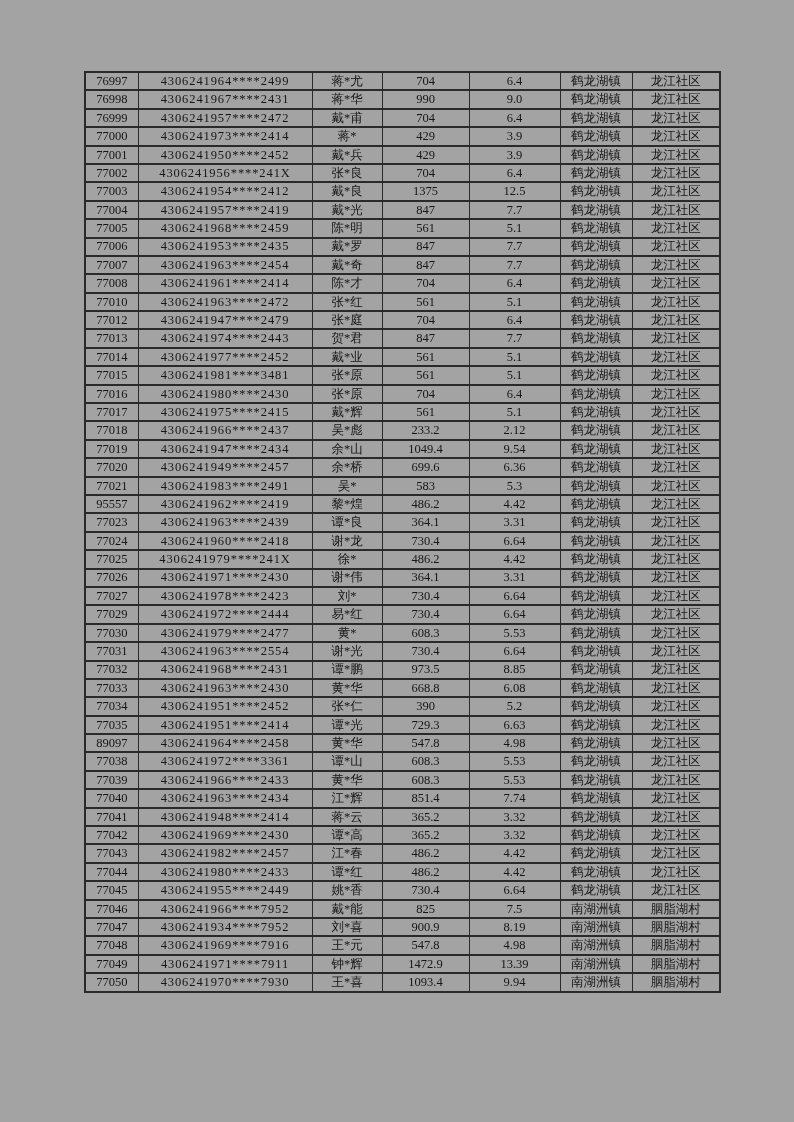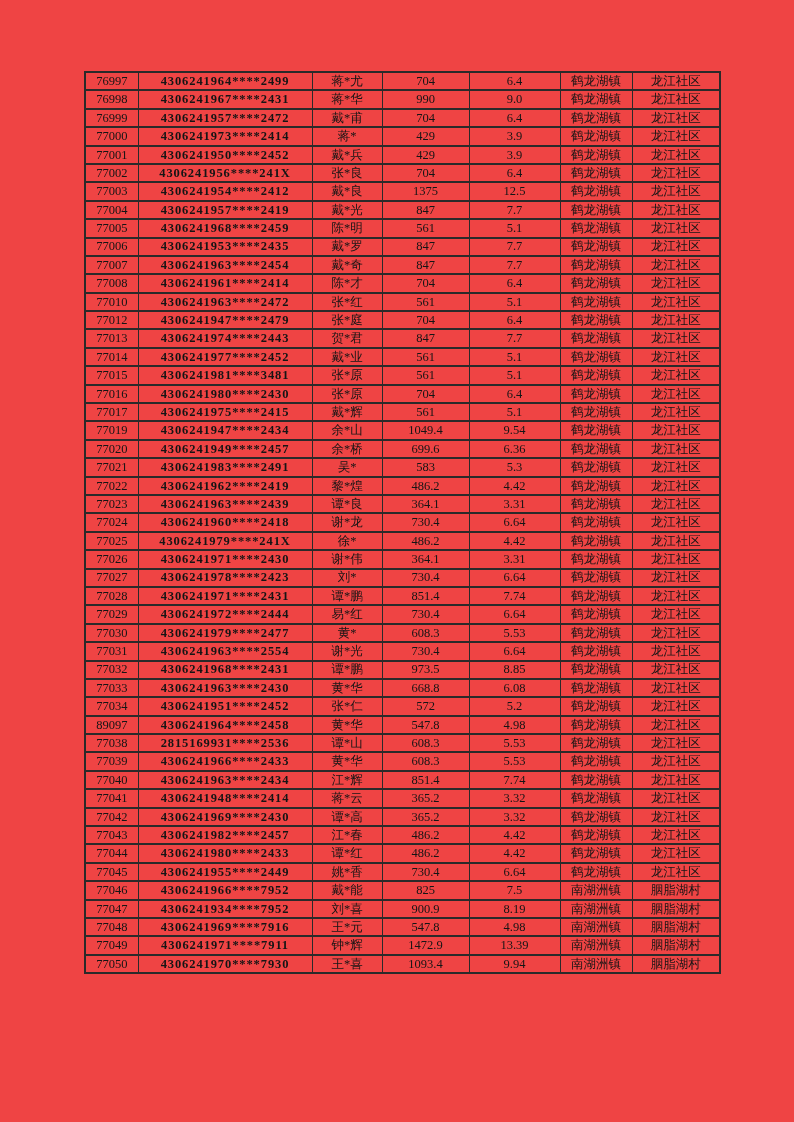--- a/index.html
+++ b/index.html
@@ -11,21 +11,21 @@
     position: relative;
     width: 794px;
     height: 1122px;
     font-family: "Liberation Serif", "DejaVu Serif", serif;
     color: #111111;
   }
   .page {
     position: absolute;
     left: 0; top: 0;
     width: 794px; height: 1122px;
-    background: #ef4444;
+    background: #a3a3a3;
     overflow: hidden;
   }
   table.roster {
     position: absolute;
     left: 84px;
     top: 71px;
     width: 635px;
     border-collapse: collapse;
     table-layout: fixed;
     border: 2px solid #2a2a2a;
@@ -40,21 +40,20 @@
     text-align: center;
     vertical-align: middle;
     font-size: 12.5px;
     line-height: 1;
     white-space: nowrap;
     overflow: hidden;
     color: #151515;
   }
   table.roster td.id-cell {
     letter-spacing: 0.9px;
-    font-weight: bold;
   }
   col.c-seq     { width: 53px; }
   col.c-id      { width: 174px; }
   col.c-name    { width: 70px; }
   col.c-amount  { width: 87px; }
   col.c-rate    { width: 91px; }
   col.c-town    { width: 72px; }
   col.c-village { width: 88px; }
 </style>
 </head>
@@ -237,20 +236,29 @@
         <tr>
           <td>77017</td>
           <td class="id-cell">4306241975****2415</td>
           <td>戴*辉</td>
           <td>561</td>
           <td>5.1</td>
           <td>鹤龙湖镇</td>
           <td>龙江社区</td>
         </tr>
         <tr>
+          <td>77018</td>
+          <td class="id-cell">4306241966****2437</td>
+          <td>吴*彪</td>
+          <td>233.2</td>
+          <td>2.12</td>
+          <td>鹤龙湖镇</td>
+          <td>龙江社区</td>
+        </tr>
+        <tr>
           <td>77019</td>
           <td class="id-cell">4306241947****2434</td>
           <td>余*山</td>
           <td>1049.4</td>
           <td>9.54</td>
           <td>鹤龙湖镇</td>
           <td>龙江社区</td>
         </tr>
         <tr>
           <td>77020</td>
@@ -264,21 +272,21 @@
         <tr>
           <td>77021</td>
           <td class="id-cell">4306241983****2491</td>
           <td>吴*</td>
           <td>583</td>
           <td>5.3</td>
           <td>鹤龙湖镇</td>
           <td>龙江社区</td>
         </tr>
         <tr>
-          <td>77022</td>
+          <td>95557</td>
           <td class="id-cell">4306241962****2419</td>
           <td>黎*煌</td>
           <td>486.2</td>
           <td>4.42</td>
           <td>鹤龙湖镇</td>
           <td>龙江社区</td>
         </tr>
         <tr>
           <td>77023</td>
           <td class="id-cell">4306241963****2439</td>
@@ -318,29 +326,20 @@
         <tr>
           <td>77027</td>
           <td class="id-cell">4306241978****2423</td>
           <td>刘*</td>
           <td>730.4</td>
           <td>6.64</td>
           <td>鹤龙湖镇</td>
           <td>龙江社区</td>
         </tr>
         <tr>
-          <td>77028</td>
-          <td class="id-cell">4306241971****2431</td>
-          <td>谭*鹏</td>
-          <td>851.4</td>
-          <td>7.74</td>
-          <td>鹤龙湖镇</td>
-          <td>龙江社区</td>
-        </tr>
-        <tr>
           <td>77029</td>
           <td class="id-cell">4306241972****2444</td>
           <td>易*红</td>
           <td>730.4</td>
           <td>6.64</td>
           <td>鹤龙湖镇</td>
           <td>龙江社区</td>
         </tr>
         <tr>
           <td>77030</td>
@@ -375,37 +374,46 @@
           <td>黄*华</td>
           <td>668.8</td>
           <td>6.08</td>
           <td>鹤龙湖镇</td>
           <td>龙江社区</td>
         </tr>
         <tr>
           <td>77034</td>
           <td class="id-cell">4306241951****2452</td>
           <td>张*仁</td>
-          <td>572</td>
+          <td>390</td>
           <td>5.2</td>
+          <td>鹤龙湖镇</td>
+          <td>龙江社区</td>
+        </tr>
+        <tr>
+          <td>77035</td>
+          <td class="id-cell">4306241951****2414</td>
+          <td>谭*光</td>
+          <td>729.3</td>
+          <td>6.63</td>
           <td>鹤龙湖镇</td>
           <td>龙江社区</td>
         </tr>
         <tr>
           <td>89097</td>
           <td class="id-cell">4306241964****2458</td>
           <td>黄*华</td>
           <td>547.8</td>
           <td>4.98</td>
           <td>鹤龙湖镇</td>
           <td>龙江社区</td>
         </tr>
         <tr>
           <td>77038</td>
-          <td class="id-cell">2815169931****2536</td>
+          <td class="id-cell">4306241972****3361</td>
           <td>谭*山</td>
           <td>608.3</td>
           <td>5.53</td>
           <td>鹤龙湖镇</td>
           <td>龙江社区</td>
         </tr>
         <tr>
           <td>77039</td>
           <td class="id-cell">4306241966****2433</td>
           <td>黄*华</td>

